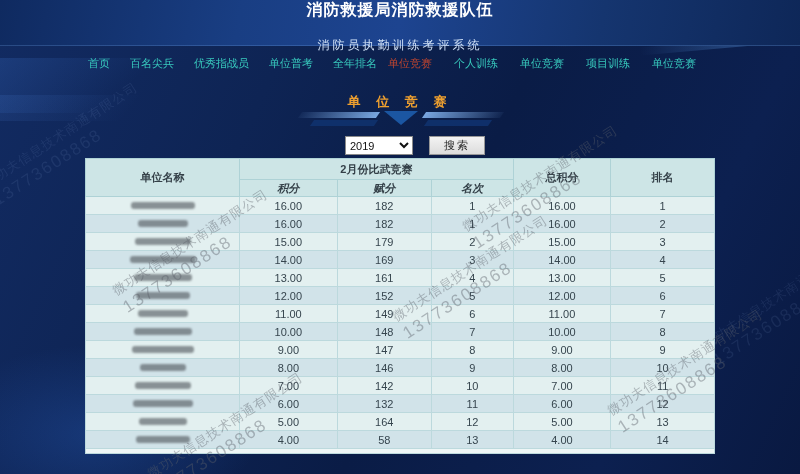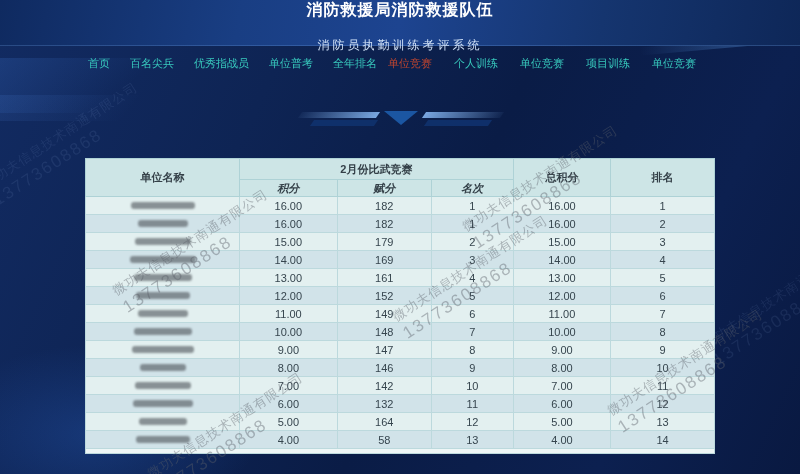--- a/index.html
+++ b/index.html
@@ -100,26 +100,31 @@
       <a class="nav-item">全年排名</a>
     </nav>
   <nav class="nav nav-right">
       <a class="nav-item active">单位竞赛</a>
       <a class="nav-item">个人训练</a>
       <a class="nav-item">单位竞赛</a>
       <a class="nav-item">项目训练</a>
       <a class="nav-item">单位竞赛</a>
     </nav>
 
+  <div class="section-title">单 位 竞 赛</div>
   <div class="chev-bar l1"></div>
   <div class="chev-bar r1"></div>
   <div class="chev-bar l2"></div>
   <div class="chev-bar r2"></div>
   <div class="chev-tri"></div>
 
+  <div class="controls">
+    <select class="year-select"><option>2019</option></select>
+    <button class="search-btn">搜索</button>
+  </div>
 
   <div class="table-wrap">
     <table>
       <colgroup>
         <col style="width:24.5%">
           <col style="width:15.5%">
           <col style="width:15%">
         <col style="width:13%">
           <col style="width:15.5%">
           <col style="width:16.5%">

